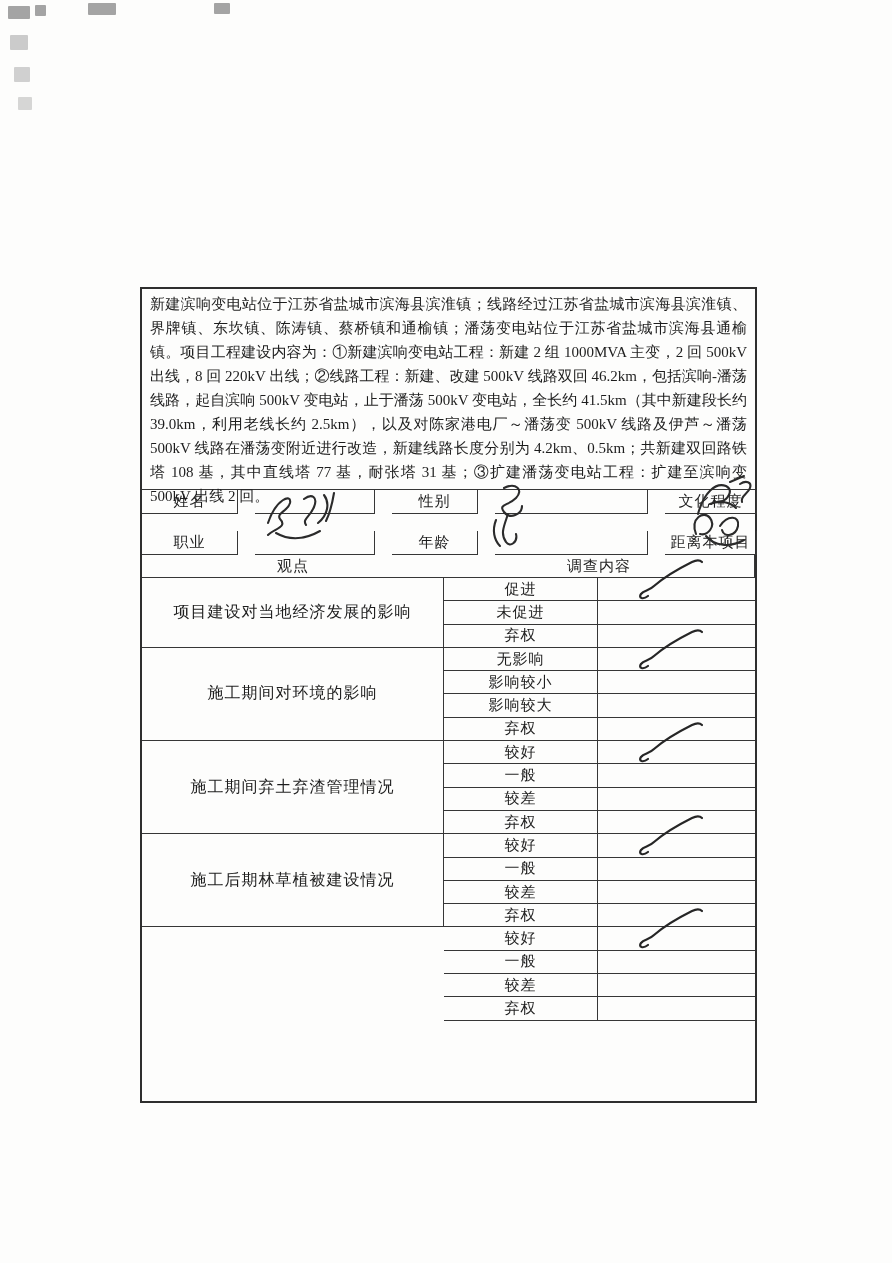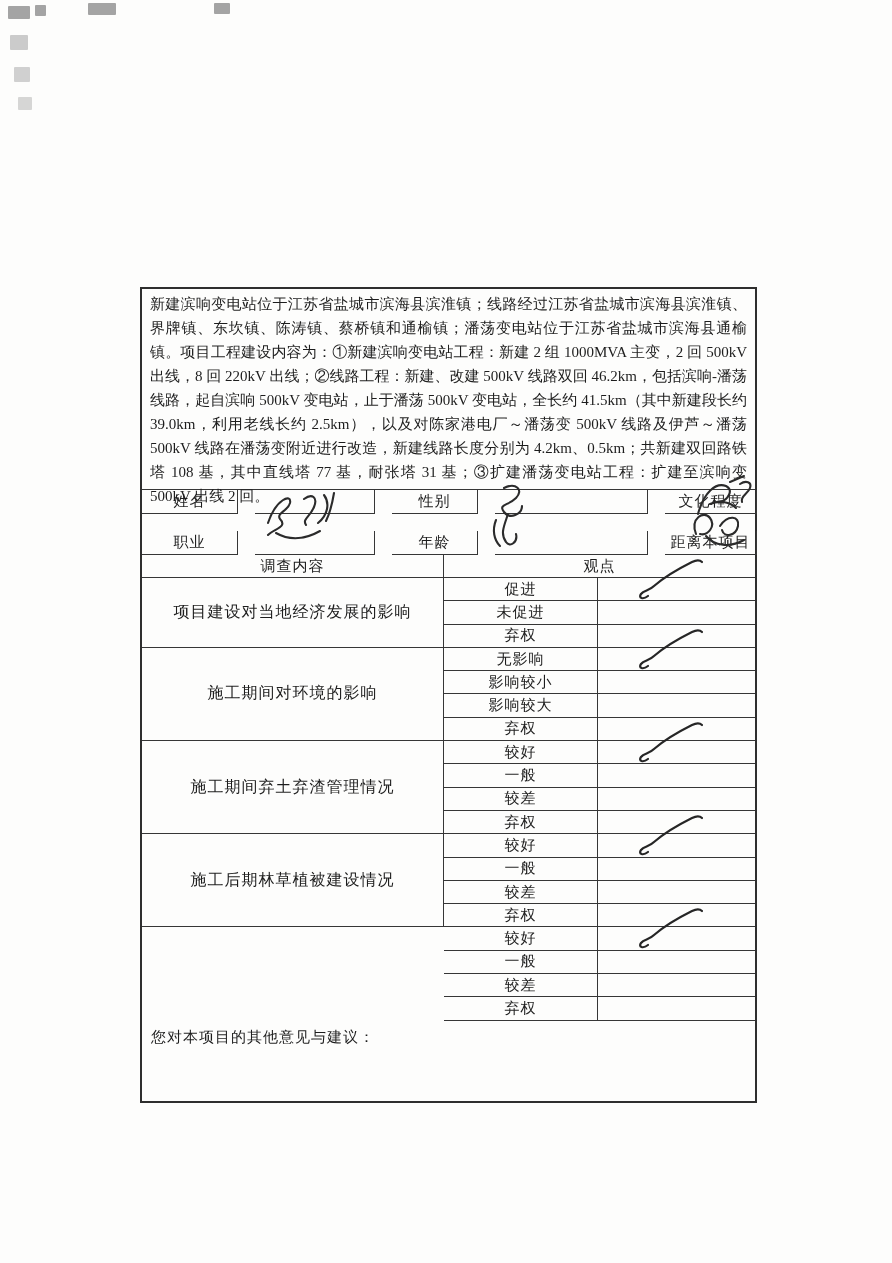--- a/index.html
+++ b/index.html
@@ -99,22 +99,22 @@
 
       <div class="p-cell cell-border-r">职业</div>
       <div class="p-cell cell-border-r"></div>
       <div class="p-cell cell-border-r">年龄</div>
       <div class="p-cell cell-border-r"></div>
       <div class="p-cell cell-border-r">距离本项目</div>
       <div class="p-cell"></div>
     </div>
 
     <div class="header-row">
+      <div class="h-cell">观点</div>
       <div class="h-cell cell-border-r">调查内容</div>
-      <div class="h-cell">观点</div>
     </div>
 
     <div class="survey-grid">
         <div class="qcell" style="grid-row: 1 / span 3;">项目建设对当地经济发展的影响</div>
         <div class="ocell" style="grid-row: 1;">促进</div>
         <div class="ccell" style="grid-row: 1;">
           <svg class="tick" width="70" height="30" viewBox="0 0 70 30">
             <path d="M12 27 c-5 4 -10 2 -7 -2 c3 -4 8 -3 13 -8 C26 10 40 1 56 -7 c4 -2 8 -2 10 0"></path>
           </svg>
         </div>
@@ -168,23 +168,20 @@
           </svg>
         </div>
         <div class="ocell" style="grid-row: 17;">一般</div>
         <div class="ccell" style="grid-row: 17;"></div>
         <div class="ocell" style="grid-row: 18;">较差</div>
         <div class="ccell" style="grid-row: 18;"></div>
         <div class="ocell" style="grid-row: 19;">弃权</div>
         <div class="ccell" style="grid-row: 19;"></div>
       </div>
 
-    <div class="suggestions">
-      <span>您对本项目的其他意见与建议：</span>
-    </div>
   </div>
 
   <svg class="hand" style="left:246px;top:489px;" width="118" height="52" viewBox="0 0 118 52">
     <path d="M22 34 C30 10 46 4 44 14 C42 22 30 24 34 30 C42 38 28 40 22 46"></path>
     <path d="M58 10 C66 4 72 8 68 18 C64 28 56 30 60 36"></path>
     <path d="M78 6 C84 14 82 26 72 34 M88 4 C86 16 84 24 80 32"></path>
     <path d="M30 44 C44 52 60 50 74 42"></path>
   </svg>
 
   <svg class="hand" style="left:478px;top:480px;" width="60" height="72" viewBox="0 0 60 72">

